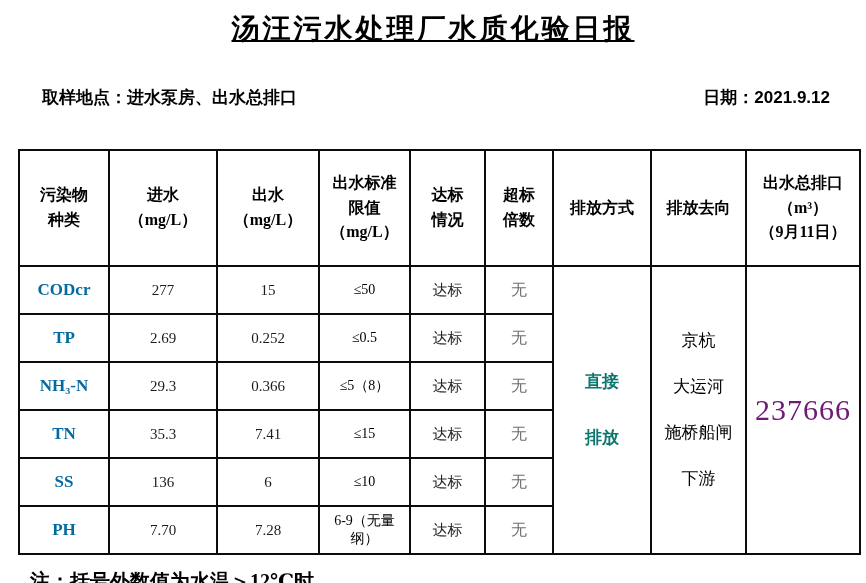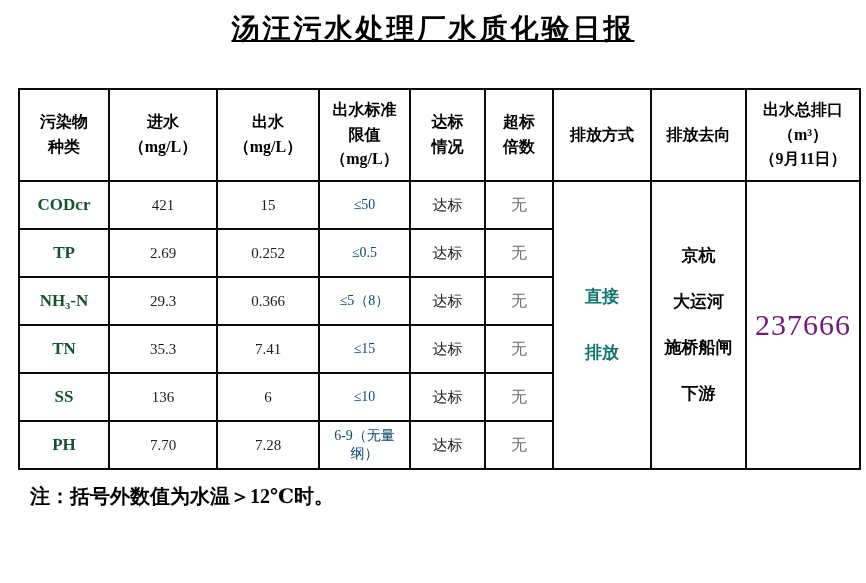--- a/index.html
+++ b/index.html
@@ -41,53 +41,57 @@
     margin: 40px 0 0 18px;
     width: 841px;
   }
   table.report th, table.report td {
     border: 2px solid #0c0c0c;
     text-align: center;
     vertical-align: middle;
     padding: 0 2px;
     background: #fff;
   }
-  tr.hrow { height: 92px; }
+  tr.hrow { height: 116px; }
   tr.drow { height: 48px; }
 
   .hd {
     font-weight: bold;
     font-size: 16px;
     line-height: 1.55;
     white-space: pre-line;
     color: #000;
   }
-  .pol   { font-weight: bold; font-size: 17px; color: #14532d; }
+  .pol   { font-weight: bold; font-size: 17px; color: #0369a1; }
   .num   { font-size: 15px; color: #1c1c1c; }
-  .limit { font-size: 14px; color: #0c4a6e; white-space: pre-line; line-height: 1.3; margin-left: 40px; }
+  .limit { font-size: 14px; color: #000000; white-space: pre-line; line-height: 1.3; margin-left: 40px; }
   .comp  { font-size: 15px; color: #222; }
   .none  { font-size: 16px; color: #6f6f6f; }
   .mode  { font-weight: bold; font-size: 17px; white-space: pre-line; line-height: 3.3; color: #0f766e; }
-  .dest  { font-weight: bold; font-size: 17px; white-space: pre-line; line-height: 2.7; color: #000; }
+  .dest  { font-weight: normal; font-size: 17px; white-space: pre-line; line-height: 2.7; color: #000; }
   .vol   { font-size: 30px; letter-spacing: 1px; color: #701a75; }
 
   .note {
     margin: 13px 0 0 30px;
     font-weight: bold;
     font-size: 20px;
     color: #000;
   }
 </style>
 </head>
 <body>
 
 <div class="page">
 
   <div class="title">汤汪污水处理厂水质化验日报</div>
 
+  <div class="meta-row">
+    <span>取样地点：进水泵房、出水总排口</span>
+    <span>日期：2021.9.12</span>
+  </div>
 
   <table class="report">
     <colgroup>
       <col style="width:90px">
         <col style="width:108px">
         <col style="width:102px">
       <col style="width:91px">
         <col style="width:75px">
         <col style="width:68px">
       <col style="width:98px">
@@ -112,21 +116,21 @@
         <th class="hd">排放方式</th>
         <th class="hd">排放去向</th>
         <th class="hd">出水总排口
 （m³）
 （9月11日）</th>
       </tr>
     </thead>
     <tbody>
       <tr class="drow">
         <td class="pol">CODcr</td>
-        <td class="num">421</td>
+        <td class="num">277</td>
         <td class="num">15</td>
         <td class="limit">≤50</td>
         <td class="comp">达标</td>
         <td class="none">无</td>
         <td class="mode" rowspan="6">直接
 排放</td>
         <td class="dest" rowspan="6">京杭
 大运河
 施桥船闸
 下游</td>

